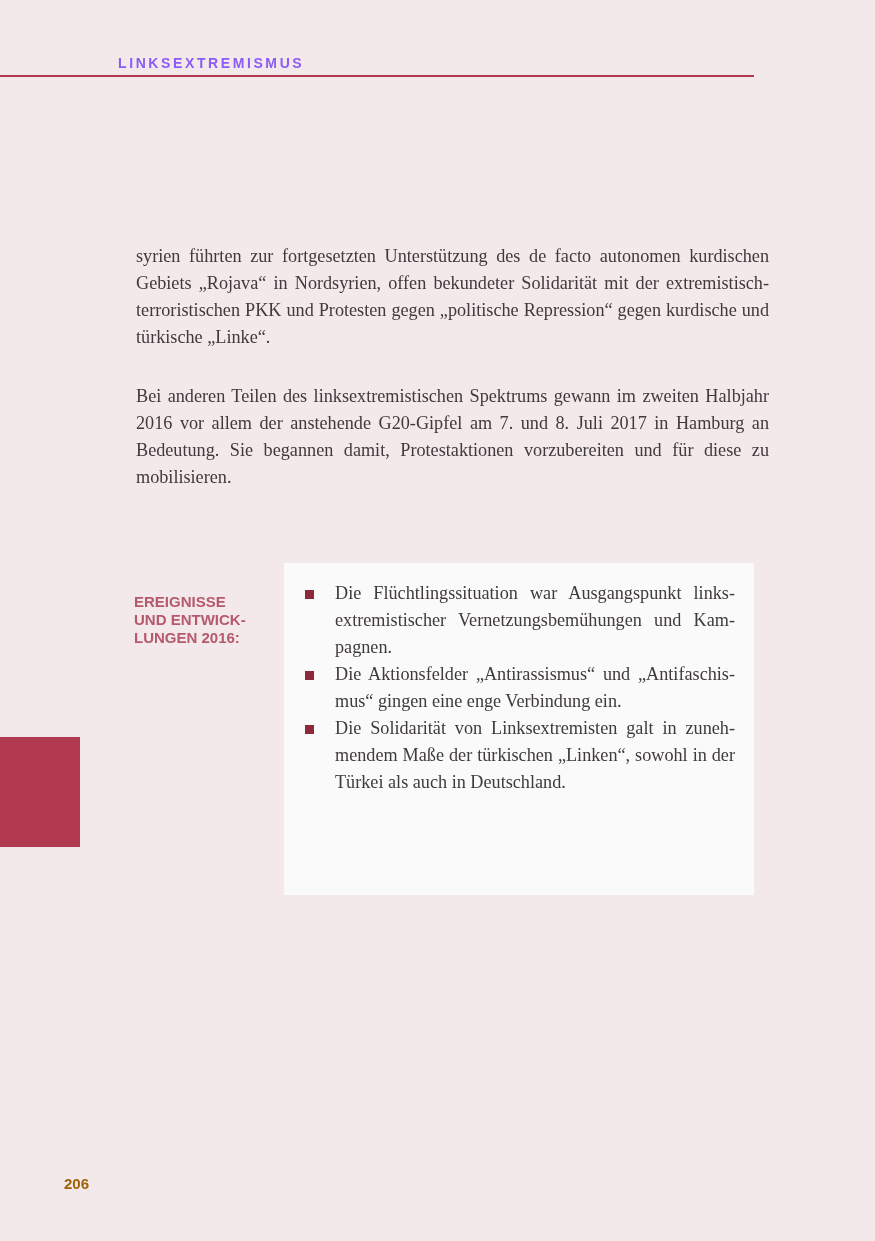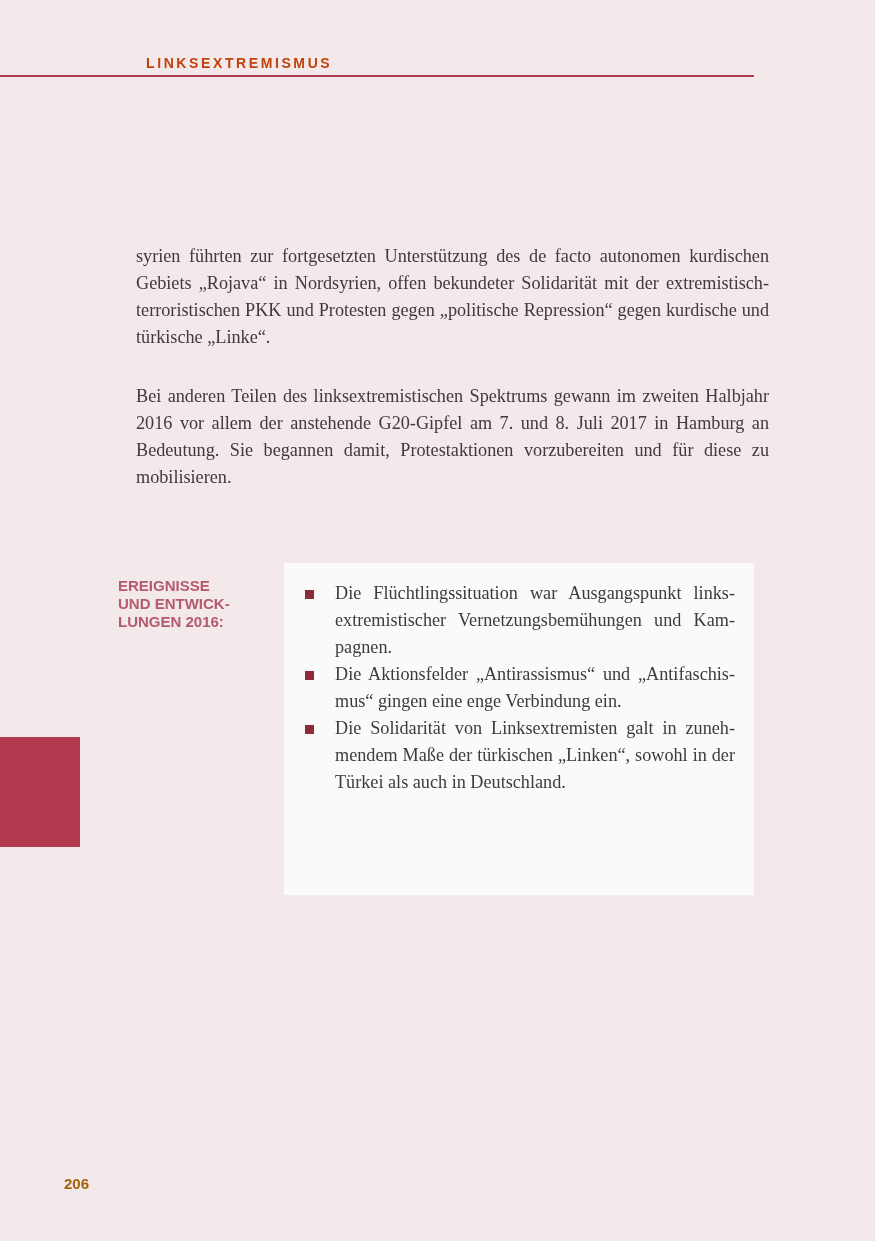--- a/index.html
+++ b/index.html
@@ -14,22 +14,21 @@
       overflow: hidden;
     }
     .running-head {
       position: absolute;
       left: 118px;
       top: 55px;
       font-family: "Liberation Sans", sans-serif;
       font-weight: bold;
       font-size: 14px;
       letter-spacing: 2.6px;
-      color: #c2410c;
-      margin-left: 28px;
+      color: #8b5cf6;
     }
     .head-rule {
       position: absolute;
       left: 0;
       top: 75px;
       width: 754px;
       height: 2px;
       background: #b23a50;
     }
     .body-text {
@@ -48,21 +47,21 @@
     #para2 { top: 367px; }
     .sidebar-label {
       position: absolute;
       left: 118px;
       top: 577px;
       font-family: "Liberation Sans", sans-serif;
       font-weight: bold;
       font-size: 15px;
       line-height: 18px;
       color: #b55a6c;
-      margin: 0;
+      margin: 16px;
     }
     .sidebar-label span { display: block; }
     .events-box {
       position: absolute;
       left: 284px;
       top: 563px;
       width: 470px;
       height: 332px;
       background: #fbfafa;
     }

